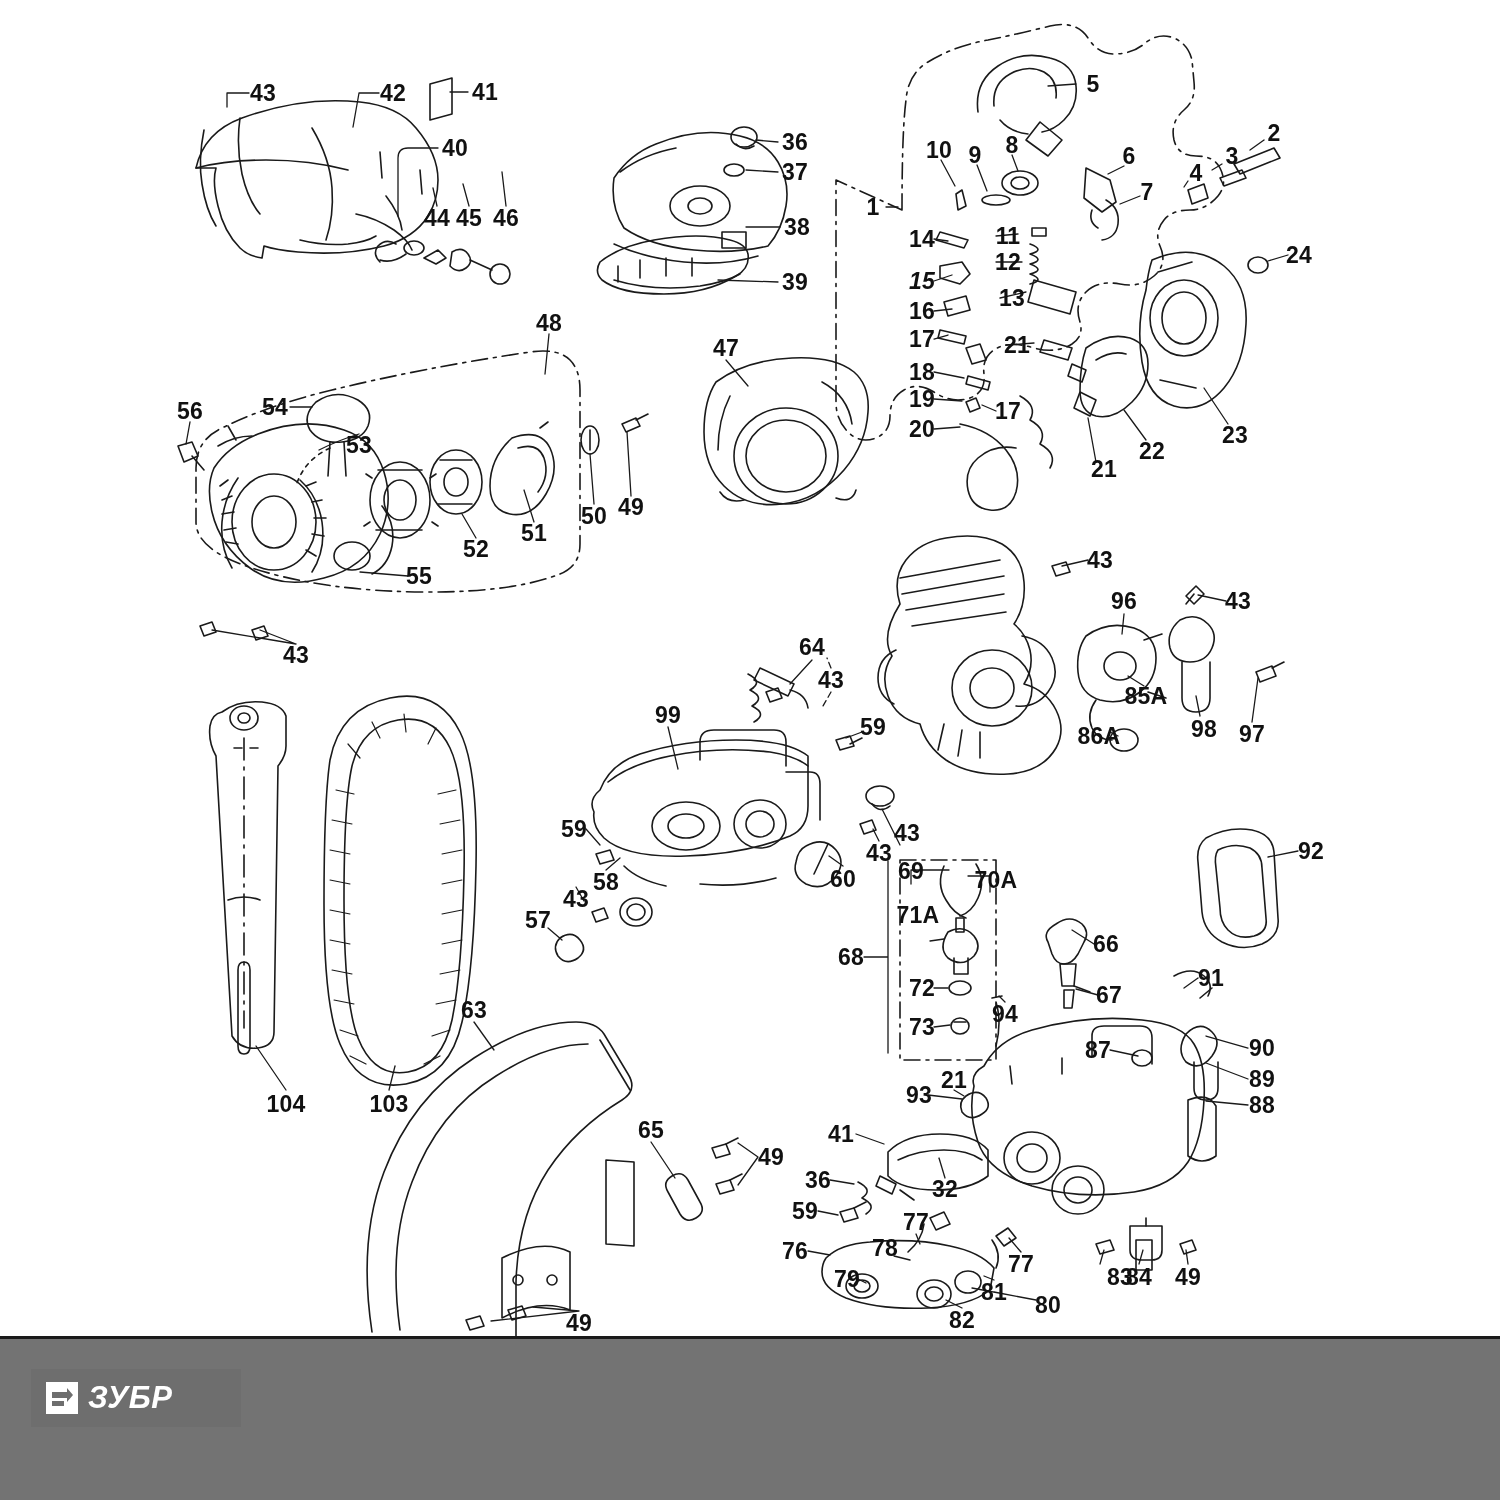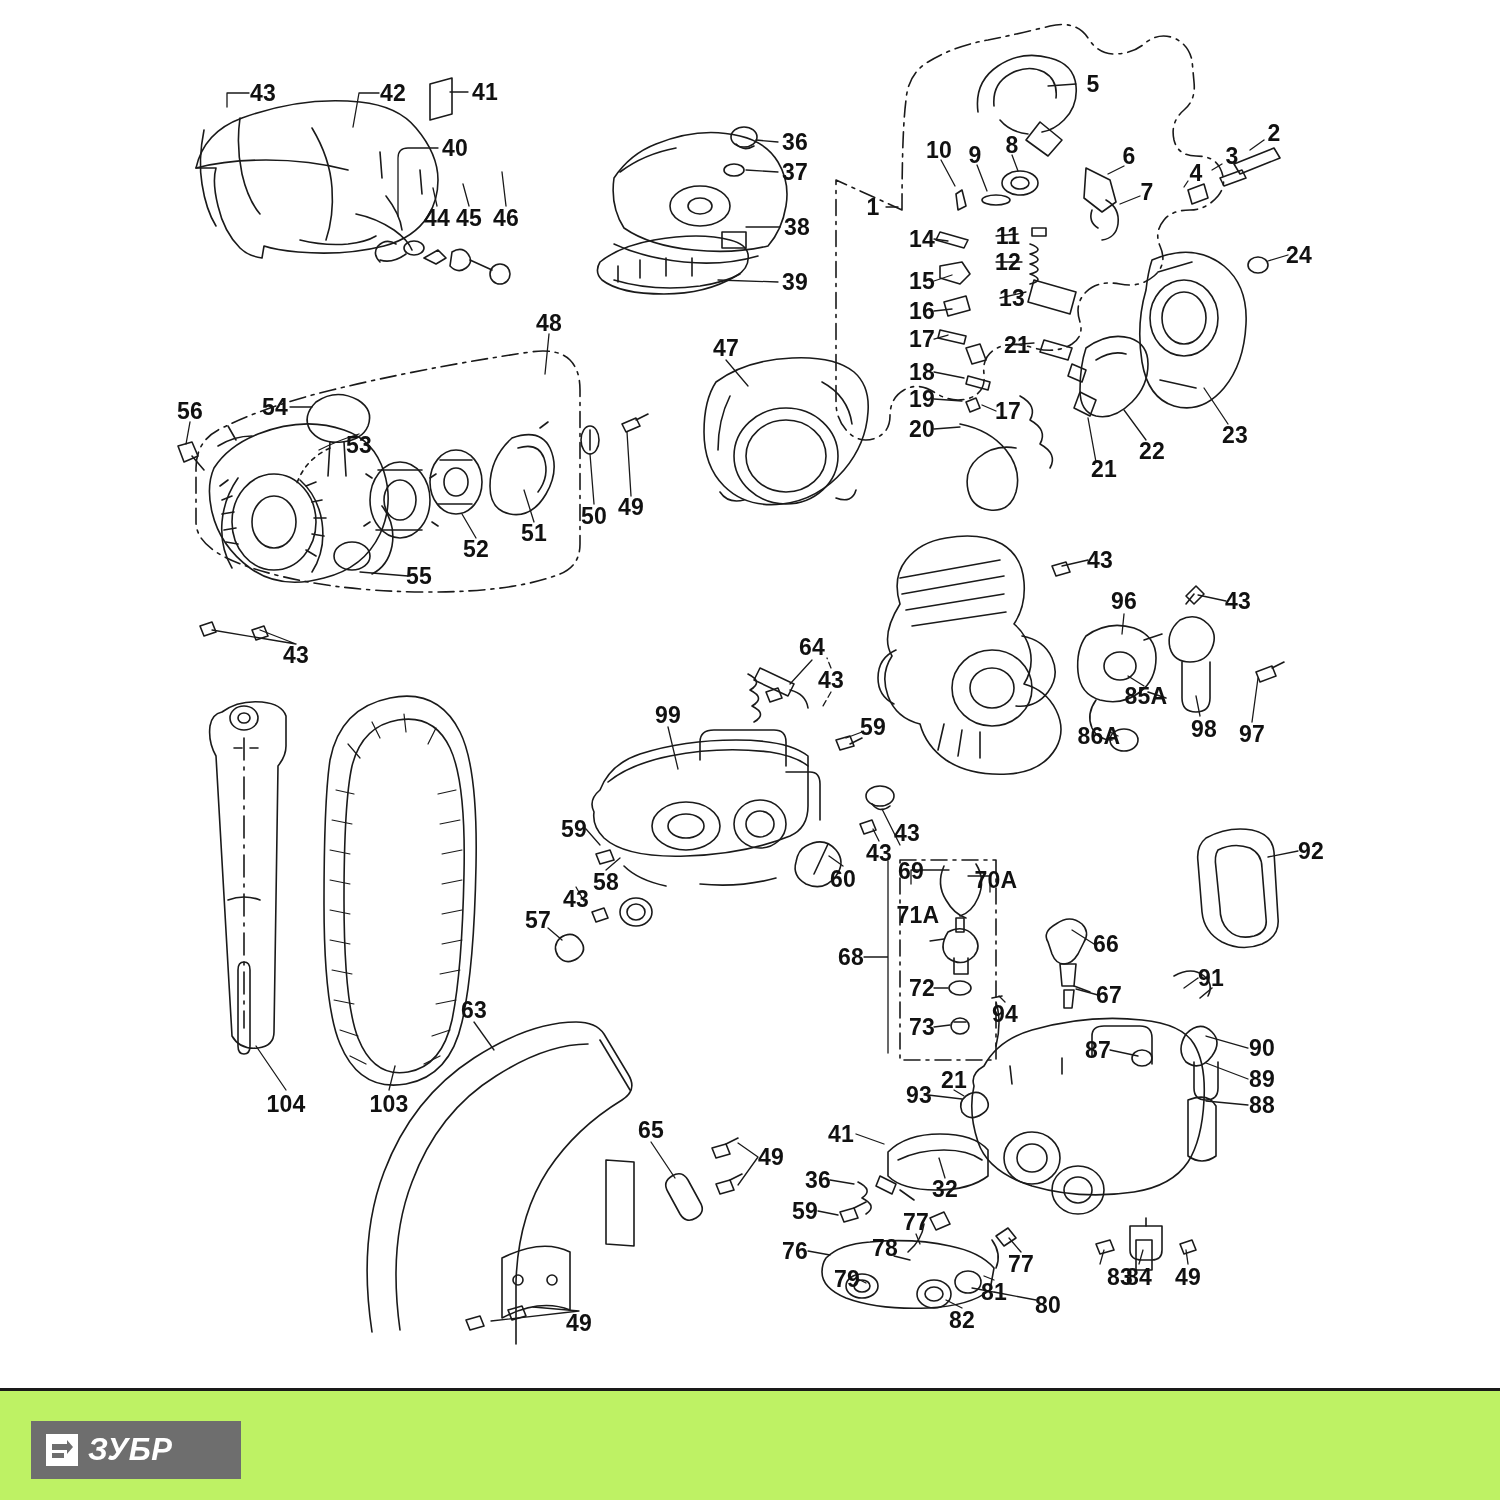--- a/index.html
+++ b/index.html
@@ -22,22 +22,22 @@
     font-size:23px;
     font-weight:700;
     color:#111111;
     white-space:nowrap;
     line-height:1;
     transform:translate(-50%,-50%);
     letter-spacing:0.2px;
   }
   
   #footer{
-    position:absolute;left:0;bottom:0;width:1500px;height:112px;
-    background:#bef264;
+    position:absolute;left:0;bottom:0;width:1500px;height:164px;
+    background:#737373;
   }
   #footer-rule{
     position:absolute;left:0;top:0;width:1500px;height:3px;background:#1a1a1a;
   }
   #logo{
     position:absolute;left:31px;top:33px;width:210px;height:58px;
     background:#6e6e6e;
     display:flex;align-items:center;
   }
   #logo .mark{
@@ -517,21 +517,21 @@
       <div class="callout" style="left: 1196px; top: 173px;">4</div>
       <div class="callout" style="left: 1129px; top: 156px;">6</div>
       <div class="callout" style="left: 1147px; top: 192px;">7</div>
       <div class="callout" style="left: 1012px; top: 145px;">8</div>
       <div class="callout" style="left: 975px; top: 155px;">9</div>
       <div class="callout" style="left: 939px; top: 150px;">10</div>
       <div class="callout" style="left: 873px; top: 207px;">1</div>
       <div class="callout" style="left: 922px; top: 239px;">14</div>
       <div class="callout" style="left: 1008px; top: 236px;">11</div>
       <div class="callout" style="left: 1008px; top: 262px;">12</div>
-      <div class="callout" style="left: 922px; top: 281px;">15</div>
+      <div class="callout" style="left: 922px; top: 281px; font-style: italic;">15</div>
       <div class="callout" style="left: 1012px; top: 298px;">13</div>
       <div class="callout" style="left: 922px; top: 311px;">16</div>
       <div class="callout" style="left: 922px; top: 339px;">17</div>
       <div class="callout" style="left: 1017px; top: 345px;">21</div>
       <div class="callout" style="left: 922px; top: 372px;">18</div>
       <div class="callout" style="left: 922px; top: 399px;">19</div>
       <div class="callout" style="left: 1008px; top: 411px;">17</div>
       <div class="callout" style="left: 922px; top: 429px;">20</div>
       <div class="callout" style="left: 1104px; top: 469px;">21</div>
       <div class="callout" style="left: 1152px; top: 451px;">22</div>

